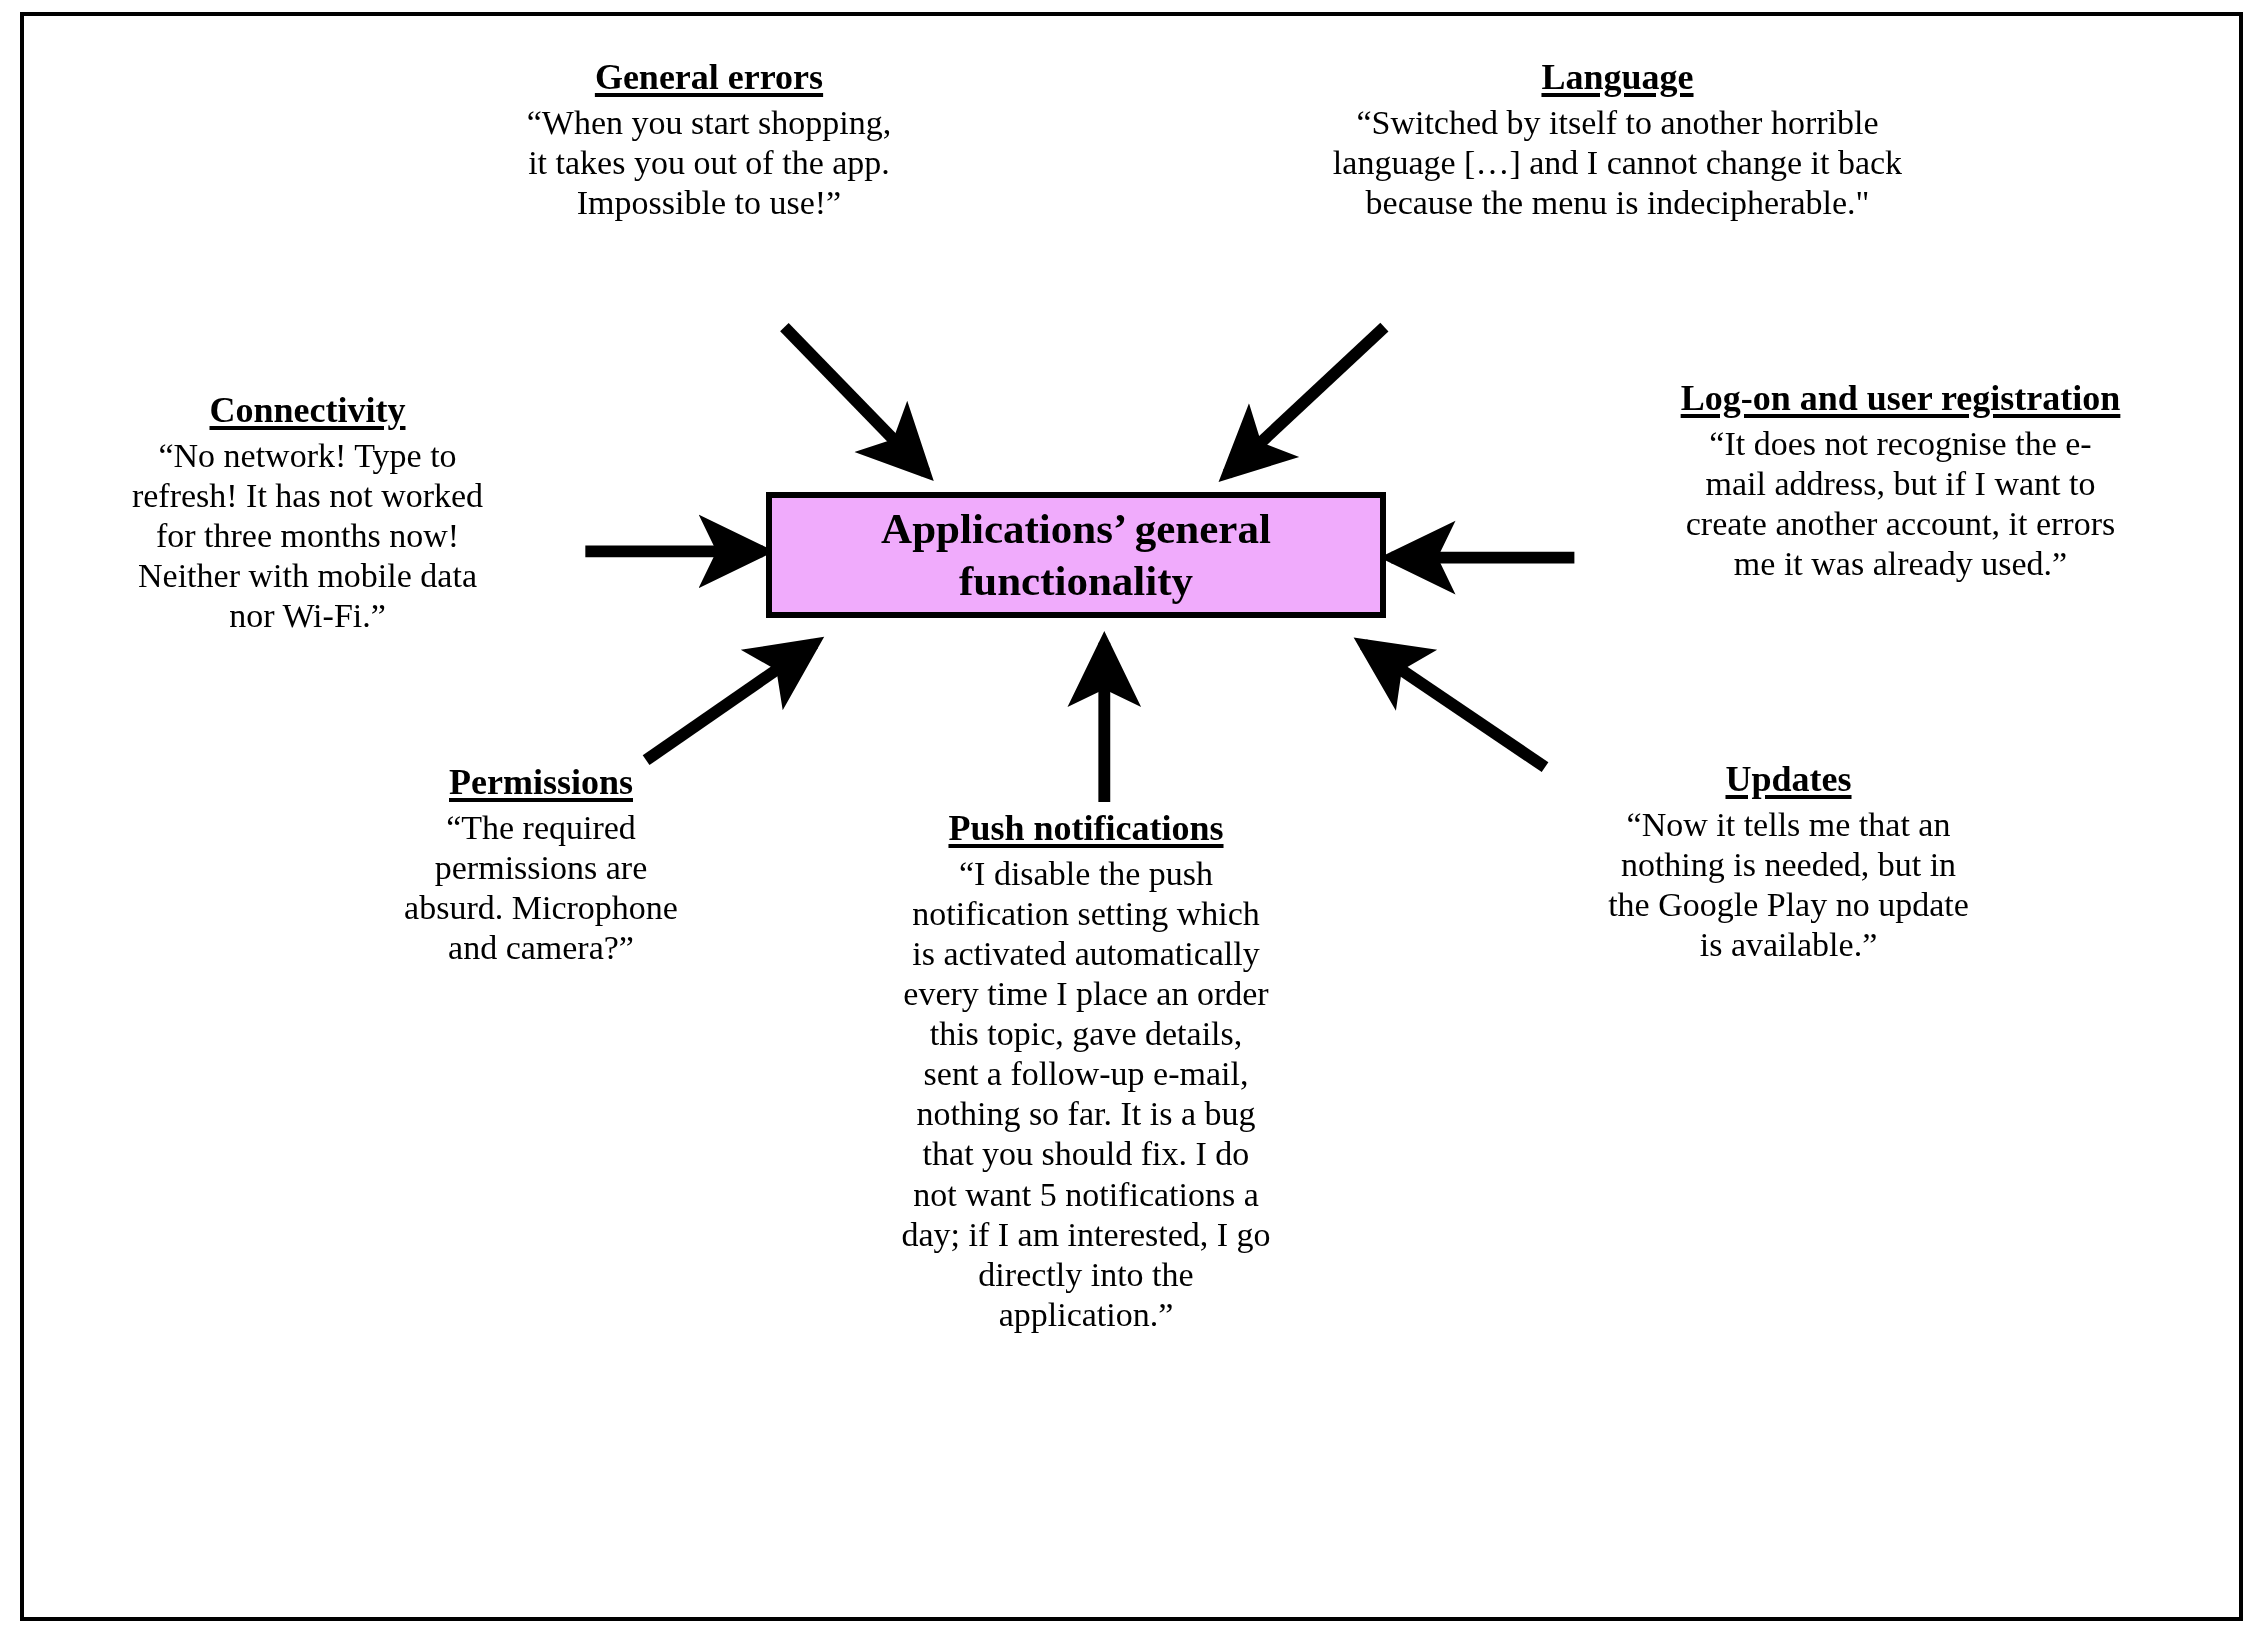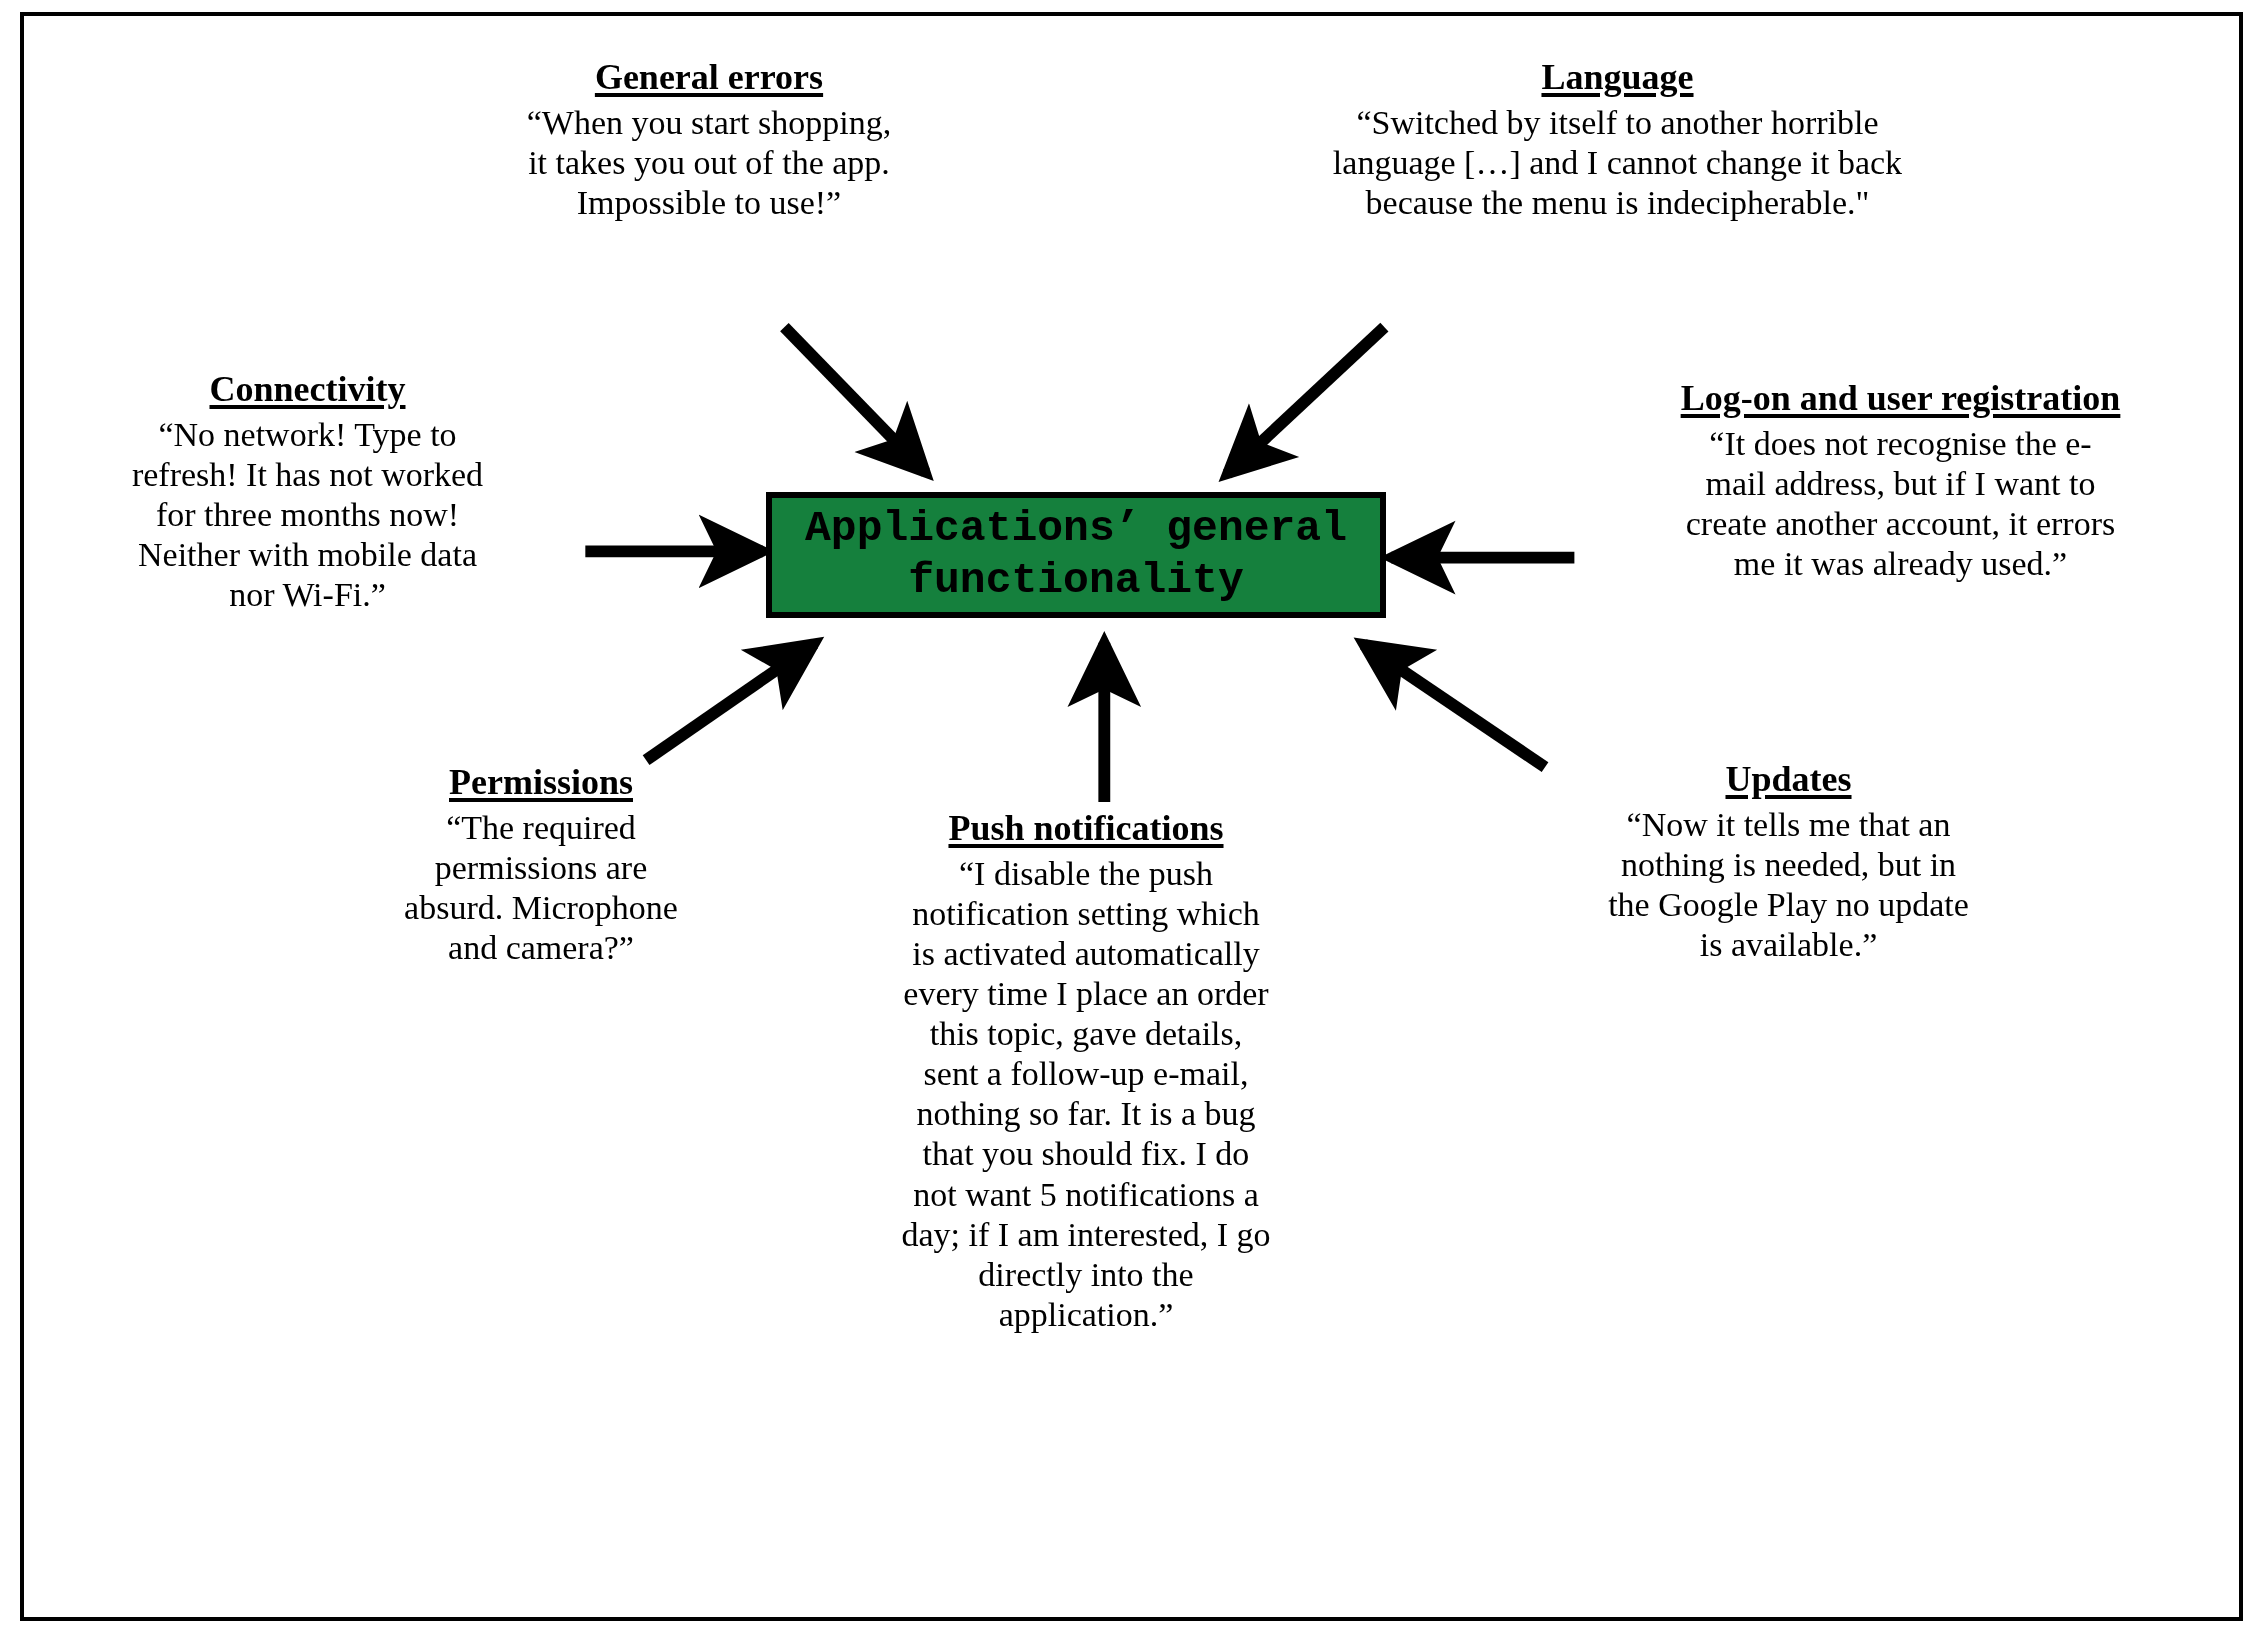--- a/index.html
+++ b/index.html
@@ -57,37 +57,36 @@
   }
   
   #center-box {
     position: absolute;
     left: 766px;
     top: 492px;
     width: 620px;
     height: 126px;
     border: 6.3px solid #000000;
     box-sizing: border-box;
-    background: #15803d;
+    background: #f0abfc;
     display: flex;
     align-items: center;
     justify-content: center;
-    font-family: Liberation Mono, monospace;
   }
   #center-box .box-label {
     font-weight: bold;
     font-size: 43px;
     text-align: center;
     line-height: 1.2;
   }
 
   
   #n-general-errors { left: 412px;  top: 56px;  width: 594px; }
   #n-language       { left: 1188px; top: 56px;  width: 859px; }
-  #n-connectivity   { left: 28px;   top: 368px; width: 559px; }
+  #n-connectivity   { left: 28px;   top: 389px; width: 559px; }
   #n-logon          { left: 1572px; top: 377px; width: 657px; }
   #n-permissions    { left: 314px;  top: 761px; width: 454px; }
   #n-push           { left: 796px; top: 807px; width: 580px; }
   #n-updates        { left: 1488px; top: 758px; width: 601px; }
 </style>
 </head>
 <body>
 
 <div id="canvas">
 

